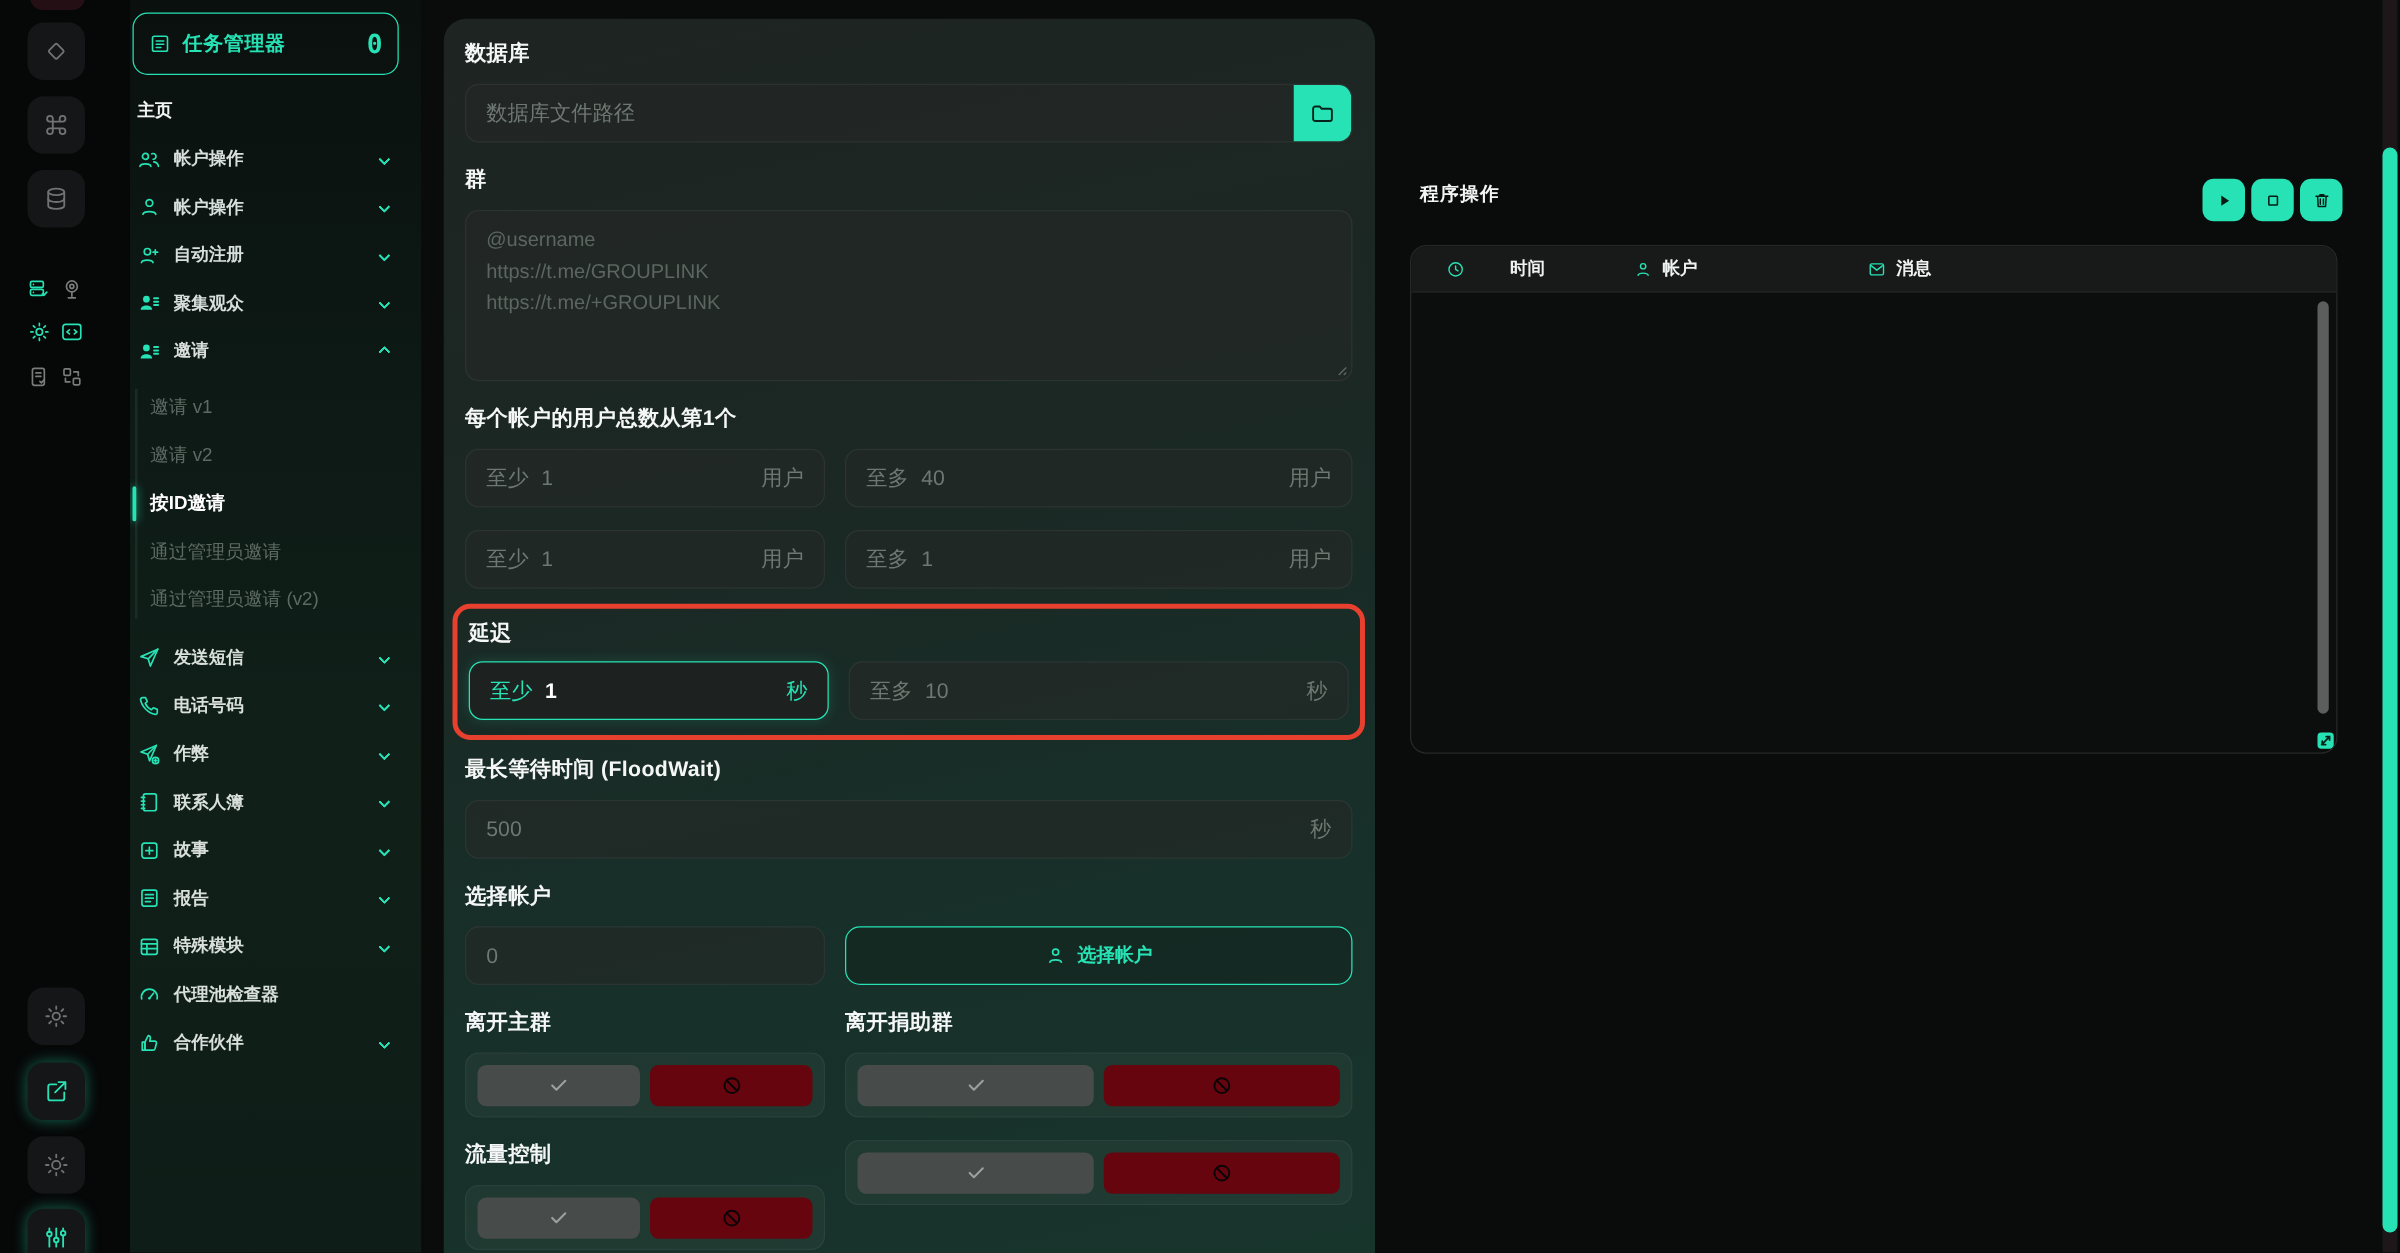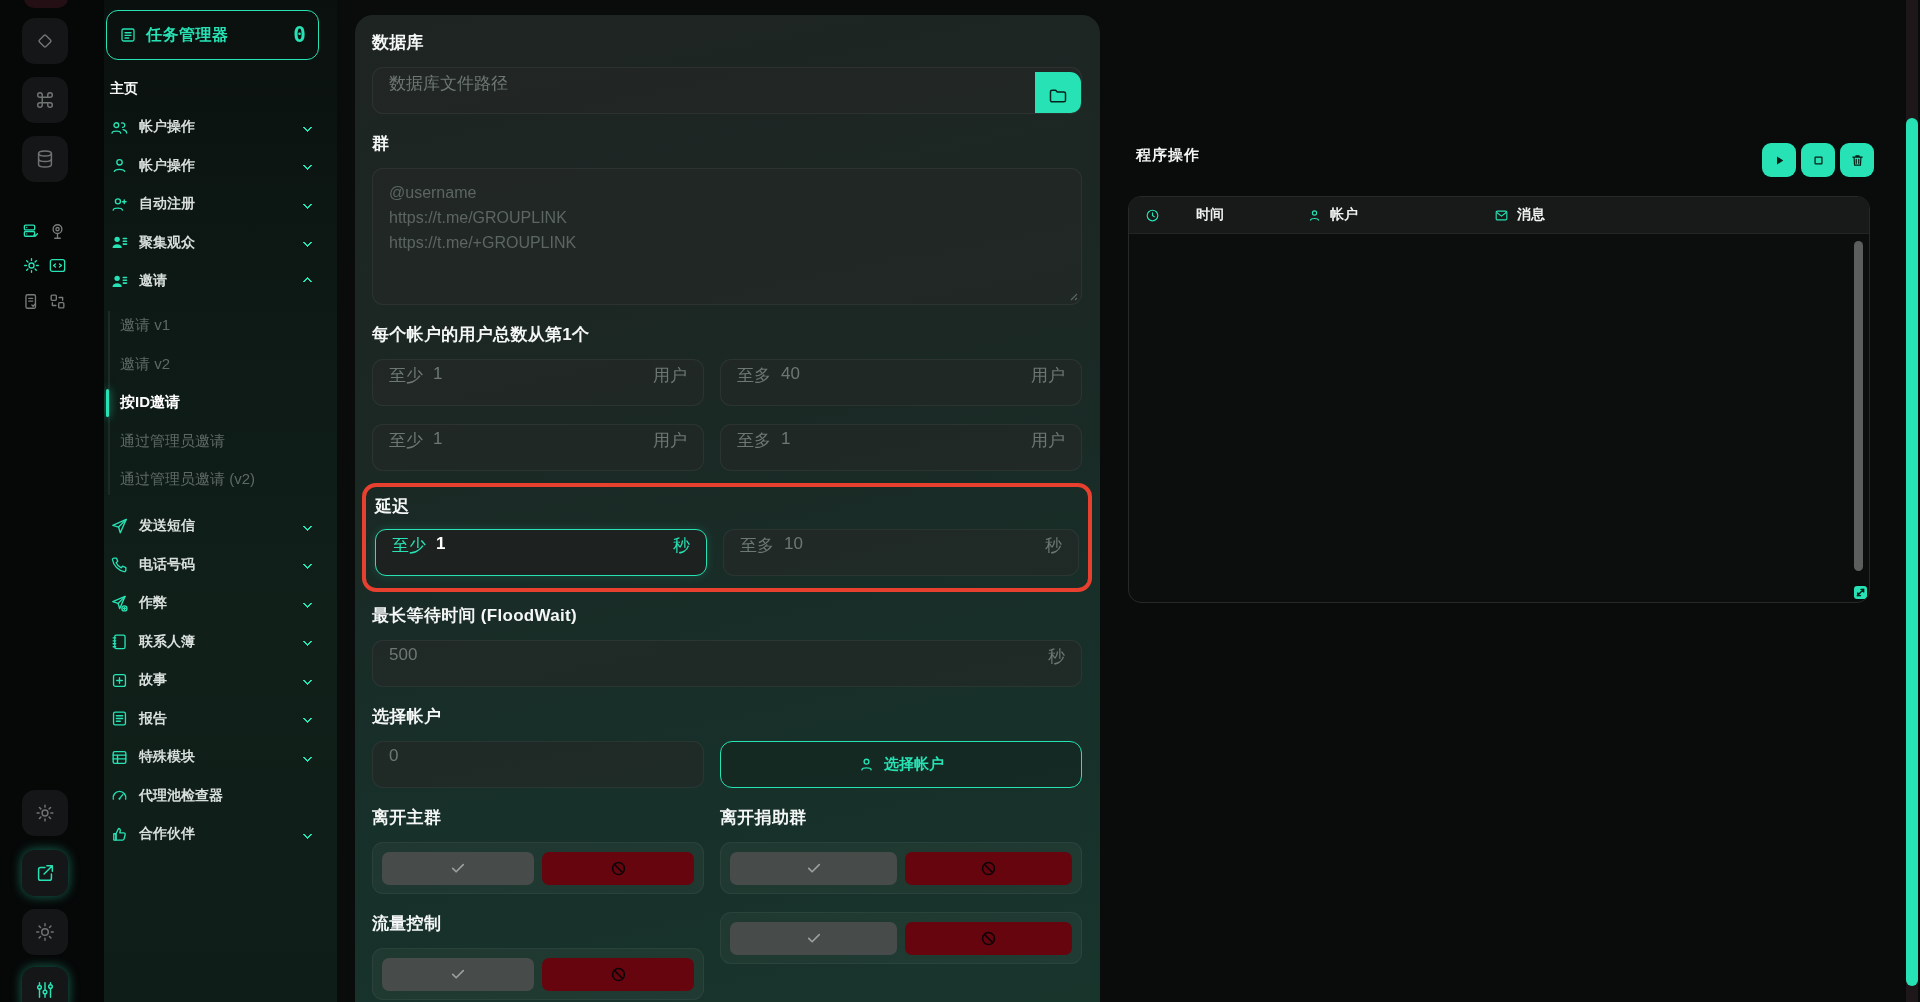--- a/index.html
+++ b/index.html
@@ -51,26 +51,26 @@
     box-shadow:0 0 8px rgba(39,226,180,.8);border-radius:2px;}
 
   
   #main-bg{position:absolute;left:337px;top:0;right:0;height:1002px;background:#0a0b0b;}
   #panel{position:absolute;left:355px;top:15px;width:745px;height:1010px;border-radius:18px;
     background:linear-gradient(168deg,#20262409 0%,#1e2423 0%,#1b2python523 0%,#1e2422 0%,#1b2824 38%,#173029 70%,#18352c 100%);
     background:linear-gradient(168deg,#1e2422 0%,#1b2824 38%,#173029 70%,#18352c 100%);
     padding:16px 18px 0 17px;}
   .f-label{font-size:17px;font-weight:700;color:#f4f7f6;margin-bottom:13px;letter-spacing:.3px;}
   .sect{margin-bottom:18px;}
-  .inp{display:flex;height:47px;background:var(--input-bg);
+  .inp{display:flex;align-items:center;height:47px;background:var(--input-bg);
     border:1px solid rgba(255,255,255,.055);border-radius:11px;padding:4px 16px;font-size:17px;color:var(--txt-dim);}
   .inp .val{margin-left:10px;}
   .inp .unit{margin-left:auto;}
   .row2{display:flex;gap:16px;}
-  .col-a{width:332px;flex:none;}
+  .col-a{width:288px;flex:none;}
   .col-b{flex:1;}
   .with-btn{padding-right:0;overflow:hidden;}
   .folder-btn{margin-left:auto;width:46px;height:47px;background:var(--accent);border-radius:0 11px 11px 0;
     display:flex;align-items:center;justify-content:center;color:#07221a;cursor:pointer;}
   .folder-btn svg{width:20px;height:20px;stroke:currentColor;fill:none;stroke-width:1.8;stroke-linejoin:round;}
   .tarea{position:relative;height:137px;background:var(--input-bg);border:1px solid rgba(255,255,255,.055);
     border-radius:11px;padding:12px 16px;font-size:16px;line-height:1.55;color:#5c6661;}
   .tarea .rs{position:absolute;right:3px;bottom:3px;color:#5c6661;}
   .highlight{border:4px solid var(--danger);border-radius:14px;margin:12px -10px 12px -10px;
     padding:8px 9px 12px 9px;}
@@ -92,21 +92,21 @@
   #ops-title{position:absolute;left:1136px;top:146px;font-size:15px;font-weight:700;color:#f2f5f4;letter-spacing:1px;}
   #ops-btns{position:absolute;left:1762px;top:143px;display:flex;gap:5px;}
   .op-btn{width:34px;height:34px;border-radius:9px;background:var(--accent);display:flex;align-items:center;
     justify-content:center;color:#061c15;cursor:pointer;}
   .op-btn svg{width:15px;height:15px;}
   #ops-table{position:absolute;left:1128px;top:196px;width:742px;height:407px;border:1px solid #272928;
     border-radius:13px;background:#0c0d0d;overflow:hidden;}
   #ops-head{display:flex;align-items:center;height:37px;background:#181a19;border-bottom:1px solid #232524;}
   .th{display:flex;align-items:center;gap:8px;font-size:14px;font-weight:700;color:#eef2f0;}
   .th svg{width:15px;height:15px;stroke:var(--accent);fill:none;stroke-width:1.8;stroke-linecap:round;stroke-linejoin:round;}
-  .th.c1{width:178px;padding-left:16px;gap:36px;}
+  .th.c1{width:178px;padding-left:28px;gap:36px;}
   .th.c2{width:187px;}
   .th.c3{flex:1;}
   #tbl-scroll{position:absolute;right:6px;top:44px;width:9px;height:330px;border-radius:5px;background:#5c5e5d;}
   #tbl-resize{position:absolute;right:2px;bottom:3px;width:13px;height:13px;border-radius:3px;background:var(--accent);
     display:flex;align-items:center;justify-content:center;color:#06211a;}
   #tbl-resize svg{width:9px;height:9px;stroke:currentColor;stroke-width:1.6;fill:none;stroke-linecap:round;}
 
   
   #page-track{position:absolute;left:1906px;top:0;width:12px;height:1002px;background:#1d171a;}
   #page-thumb{position:absolute;left:1906px;top:118px;width:12px;height:868px;border-radius:6px;background:var(--accent);}

